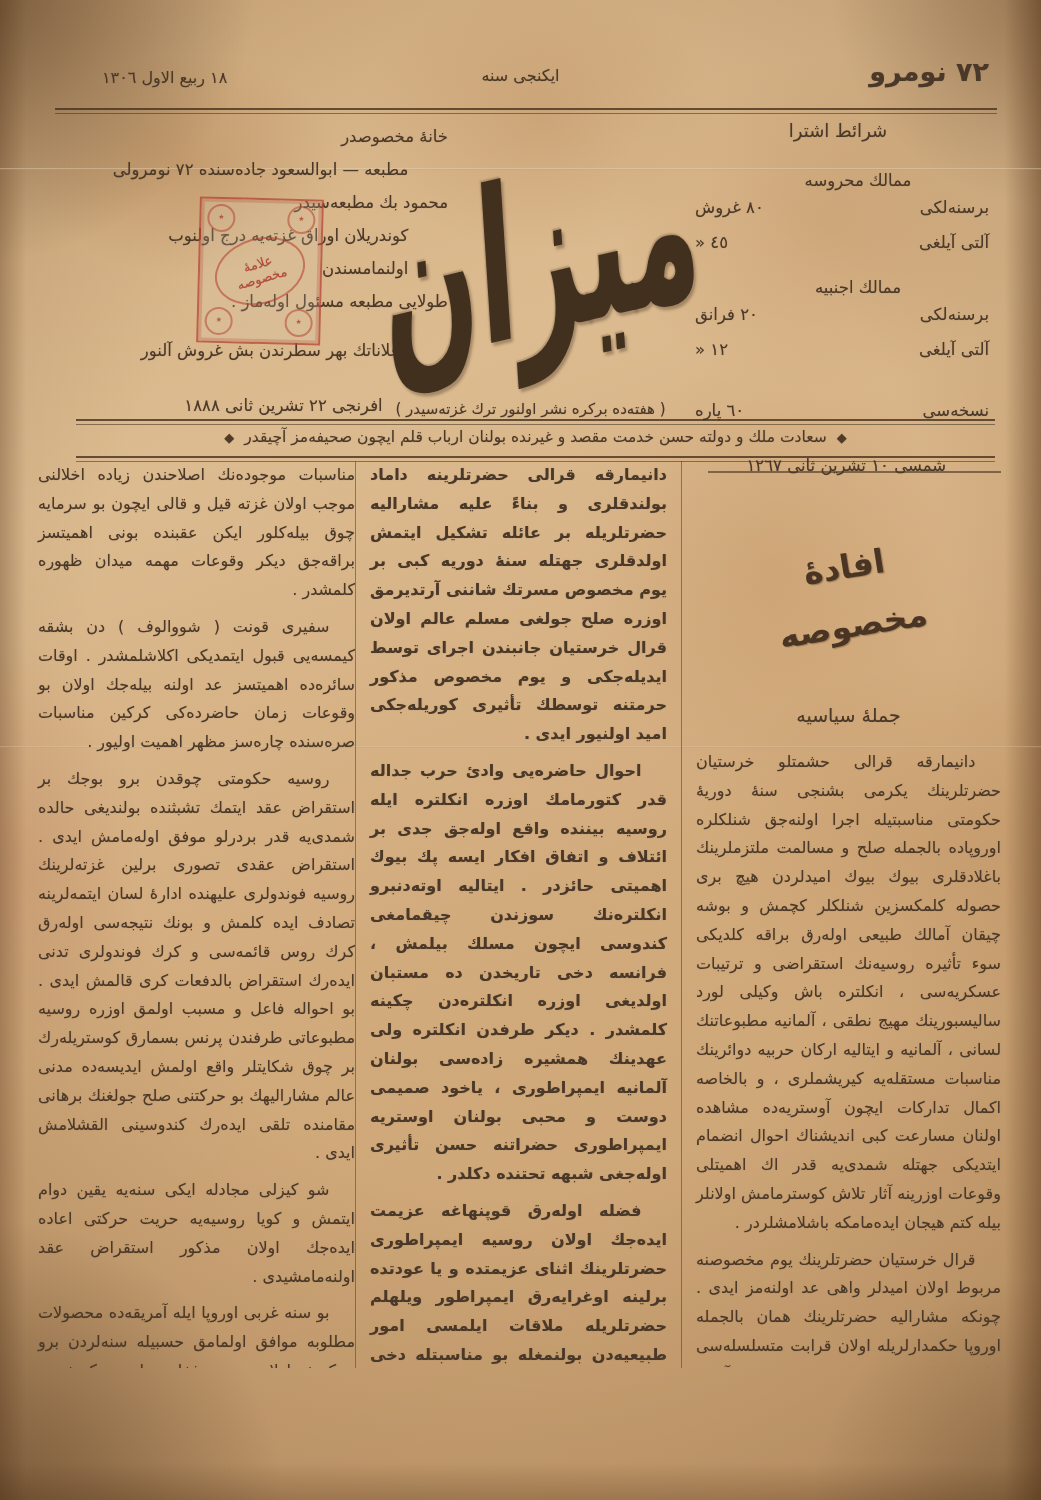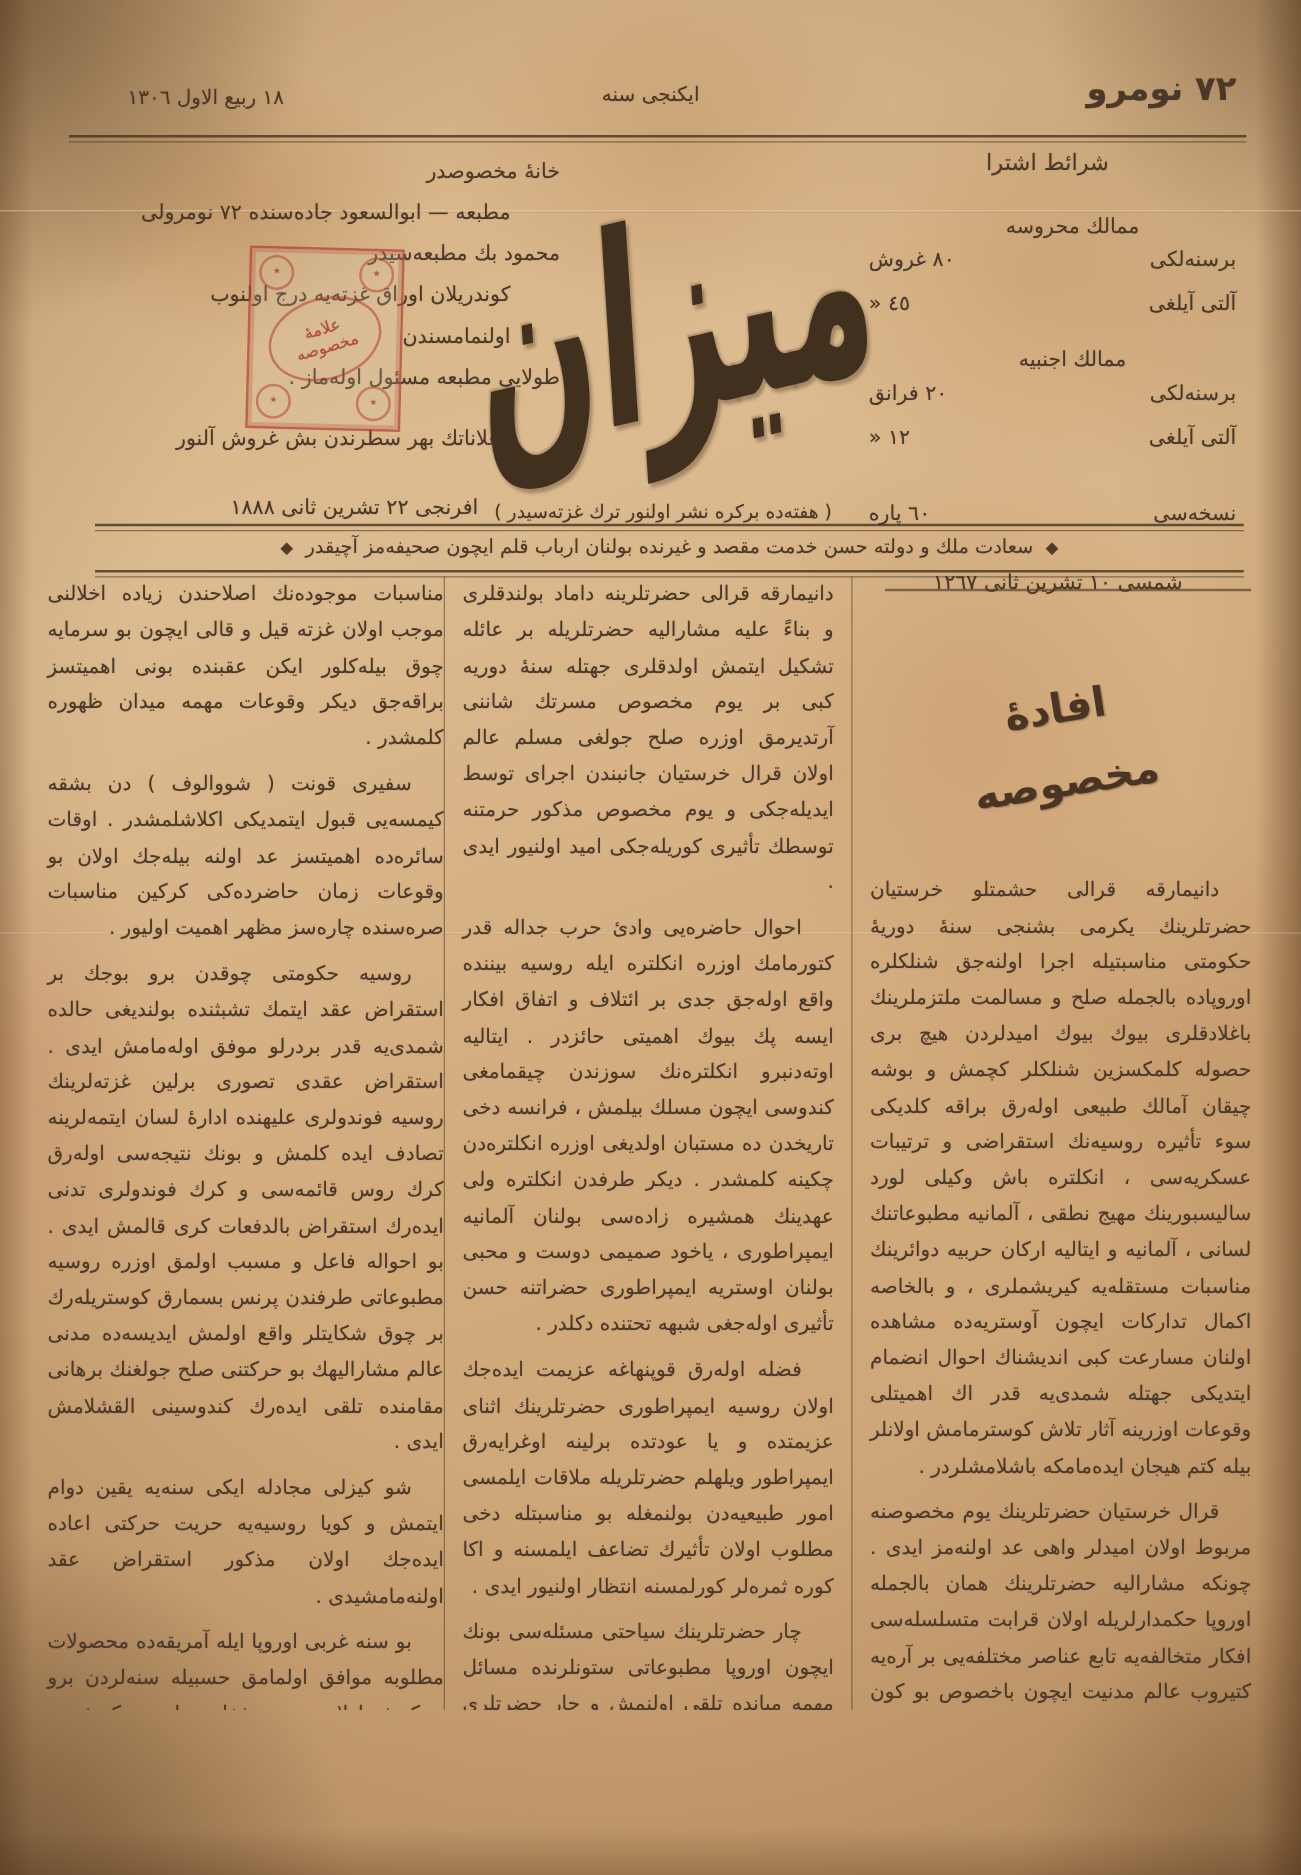--- a/index.html
+++ b/index.html
@@ -75,21 +75,21 @@
   
   .motto{position:absolute; top:419px; left:76px; right:46px;}
   .motto-text{text-align:center; font-size:15.5px; padding:3px 0 10px; letter-spacing:.2px;}
   .motto-orn{font-size:13px; margin:0 10px; color:#4f3b26;}
 
   
   .columns{position:absolute; top:461px; left:34px; right:40px; height:907px; display:flex; overflow:hidden;}
   .col{overflow:hidden; font-size:16px; line-height:1.8; text-align:justify;}
   .col p{margin:0 0 8px; text-indent:1.6em;}
   .col-right{width:305px; padding-left:14px; border-left:1px solid rgba(82,62,40,.55);}
-  .col-middle{width:297px; padding:0 14px; border-left:1px solid rgba(82,62,40,.55);}
+  .col-middle{width:297px; padding:0 14px; border-left:1px solid rgba(82,62,40,.55);font-weight:bold;}
   .col-left{flex:1; padding-left:4px;}
   .col-middle .paras p:first-child{text-indent:0;}
   .col-left .paras p:first-child{text-indent:0;}
   .toc{margin:4px 0 8px; text-indent:1.2em;}
   .col-rule{border-top:2px solid rgba(80,60,40,.65); margin:10px 0 0; width:96%;}
   .section-calli{margin:64px auto 42px; width:70%; text-align:center; transform:rotate(-9deg);
     font-size:33px; font-weight:bold; color:#4a3524; letter-spacing:-1px;
     text-shadow:1px 1px 1px rgba(70,50,30,.35);}
   .section-head{text-align:center; font-size:19px; margin-bottom:16px; text-indent:0 !important;}
 
@@ -174,20 +174,21 @@
       <span class="motto-orn">◆</span><span>سعادت ملك و دولته حسن خدمت مقصد و غيرنده بولنان ارباب قلم ايچون صحيفه‌مز آچيقدر</span><span class="motto-orn">◆</span>
     </div>
     <div class="rule-double"></div>
   </div>
 
   <div class="columns">
 
     <div class="col col-right">
       <div class="col-rule"></div>
       <div class="section-calli">افادهٔ مخصوصه</div>
+      <div class="section-head">جملهٔ سياسيه</div>
       <div class="paras">
           <p>دانيمارقه قرالى حشمتلو خرستيان حضرتلرينك يكرمى بشنجى سنهٔ دوريهٔ حكومتى مناسبتيله اجرا اولنه‌جق شنلكلره اوروپاده بالجمله صلح و مسالمت ملتزملرينك باغلادقلرى بيوك بيوك اميدلردن هيچ برى حصوله كلمكسزين شنلكلر كچمش و بوشه چيقان آمالك طبيعى اوله‌رق براقه كلديكى سوء تأثيره روسيه‌نك استقراضى و ترتيبات عسكريه‌سى ، انكلتره باش وكيلى لورد ساليسبورينك مهيج نطقى ، آلمانيه مطبوعاتنك لسانى ، آلمانيه و ايتاليه اركان حربيه دوائرينك مناسبات مستقله‌يه كيريشملرى ، و بالخاصه اكمال تداركات ايچون آوستريه‌ده مشاهده اولنان مسارعت كبى انديشناك احوال انضمام ايتديكى جهتله شمدى‌يه قدر اك اهميتلى وقوعات اوزرينه آثار تلاش كوسترمامش اولانلر بيله كتم هيجان ايده‌مامكه باشلامشلردر .</p>
           <p>قرال خرستيان حضرتلرينك يوم مخصوصنه مربوط اولان اميدلر واهى عد اولنه‌مز ايدى . چونكه مشاراليه حضرتلرينك همان بالجمله اوروپا حكمدارلريله اولان قرابت متسلسله‌سى افكار متخالفه‌يه تابع عناصر مختلفه‌يى بر آره‌يه كتيروب عالم مدنيت ايچون باخصوص بو كون نعمت فوق العاده عد اولنه‌جق اولان هواى فرحبخشاى صلح و اسايشك مغلوب ايلمسى پك محتمل ايدى .</p>
         </div>
     </div>
 
     <div class="col col-middle">
       <div class="paras">
           <p>دانيمارقه قرالى حضرتلرينه داماد بولندقلرى و بناءً عليه مشاراليه حضرتلريله بر عائله تشكيل ايتمش اولدقلرى جهتله سنهٔ دوريه كبى بر يوم مخصوص مسرتك شاننى آرتديرمق اوزره صلح جولغى مسلم عالم اولان قرال خرستيان جانبندن اجراى توسط ايديله‌جكى و يوم مخصوص مذكور حرمتنه توسطك تأثيرى كوريله‌جكى اميد اولنيور ايدى .</p>
           <p>احوال حاضره‌يى وادئ حرب جداله قدر كتورمامك اوزره انكلتره ايله روسيه بيننده واقع اوله‌جق جدى بر ائتلاف و اتفاق افكار ايسه پك بيوك اهميتى حائزدر . ايتاليه اوته‌دنبرو انكلتره‌نك سوزندن چيقمامغى كندوسى ايچون مسلك بيلمش ، فرانسه دخى تاريخدن ده مستبان اولديغى اوزره انكلتره‌دن چكينه كلمشدر . ديكر طرفدن انكلتره ولى عهدينك همشيره زاده‌سى بولنان آلمانيه ايمپراطورى ، ياخود صميمى دوست و محبى بولنان اوستريه ايمپراطورى حضراتنه حسن تأثيرى اوله‌جغى شبهه تحتنده دكلدر .</p>

